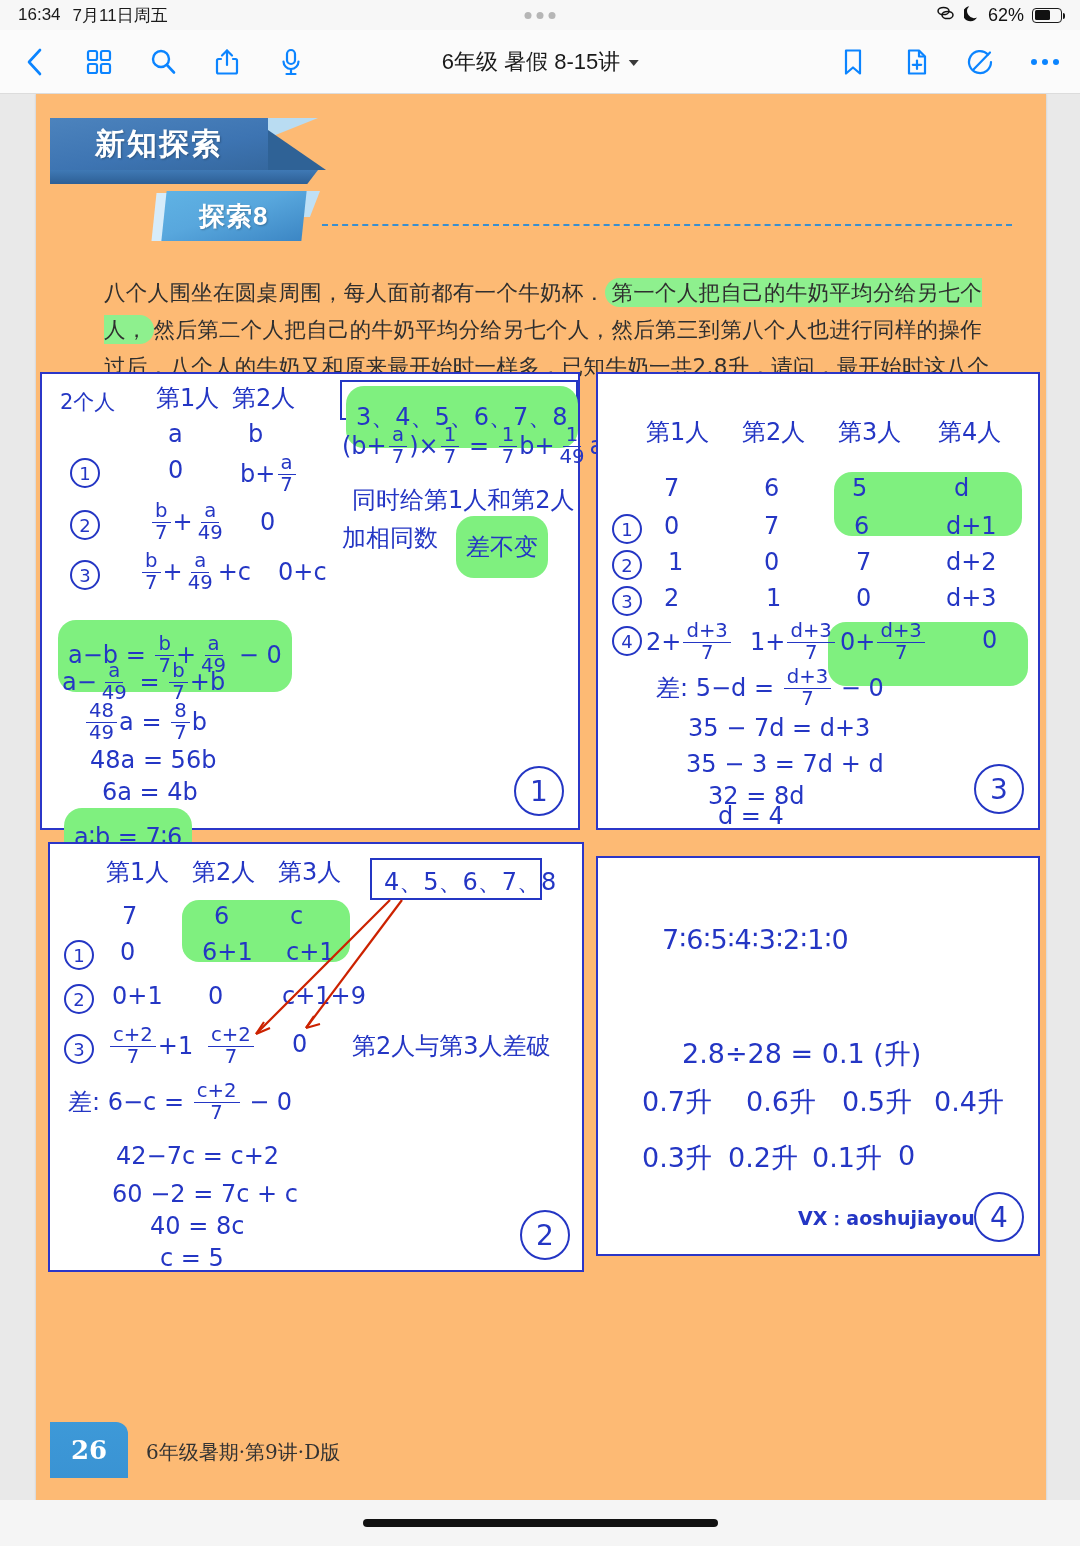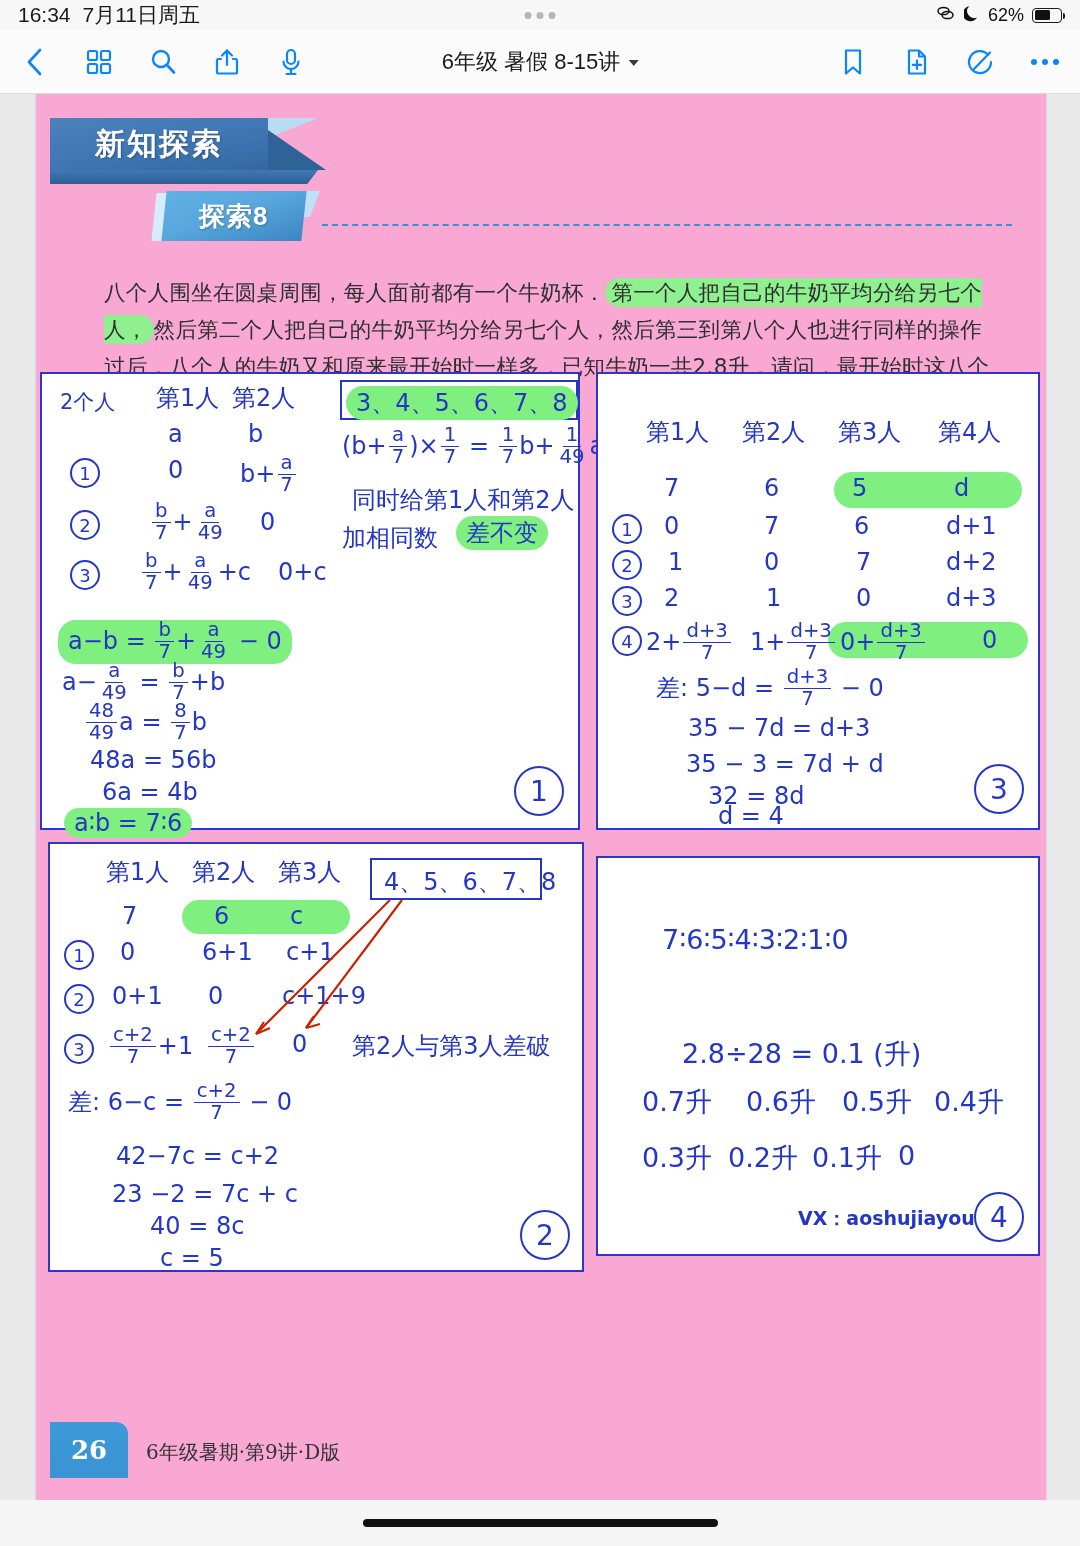--- a/index.html
+++ b/index.html
@@ -22,21 +22,21 @@
     display: flex;
     align-items: center;
     padding: 0 18px;
     position: relative;
     box-sizing: border-box;
   }
   .sb-left {
     display: flex;
     align-items: center;
     gap: 12px;
-    font-size: 21px;
+    font-size: 17px;
     color: #1a1a1a;
     font-weight: 500;
   }
   .sb-dots {
     position: absolute;
     left: 50%;
     transform: translateX(-50%);
     display: flex;
     gap: 5px;
   }
@@ -128,21 +128,21 @@
     bottom: 46px;
     background: #e9e9e9;
     overflow: hidden;
   }
   .page {
     position:absolute;
     left: 36px;
     top: 0;
     width: 1010px;
     height: 1410px;
-    background: #f9a8d4;
+    background: #fdba74;
     box-shadow: 0 0 2px rgba(0,0,0,.18);
     box-sizing:border-box;
   }
 
   
   .banner {
     position:absolute; left: 14px; top: 24px;
     width: 270px; height: 62px;
   }
   .banner .front {
@@ -227,21 +227,21 @@
   .hw {
     position:absolute;
     color:#2436c4;
     font-family: "DejaVu Sans", sans-serif;
     white-space: nowrap;
   }
   .hw-sm { font-size: 21px; }
   .hw-md { font-size: 24px; }
   .hw-lg { font-size: 27px; }
   .hwbox-hl {
-    background:#7ff07f; border-radius: 18px; padding: 1px 10px;
+    background:#7ff07f; border-radius: 18px; padding: 15px 10px;
   }
   .frac {
     display:inline-flex; flex-direction:column; align-items:center;
     vertical-align: middle; line-height: 1.05;
     font-size: .82em;
     margin: 0 2px;
     position: relative;
     top: -1px;
   }
   .frac .num { border-bottom: 1.8px solid #2436c4; padding: 0 3px; }
@@ -612,21 +612,21 @@
         <path d="M206 190 L220 184 M206 190 L214 178" stroke="#cc2200" stroke-width="2.2" fill="none"></path>
         <line x1="352" y1="56" x2="256" y2="184" stroke="#cc2200" stroke-width="2.2"></line>
         <path d="M256 184 L270 180 M256 184 L264 172" stroke="#cc2200" stroke-width="2.2" fill="none"></path>
       </svg>
 
       <div class="hw hw-md" style="left:18px; top:238px;"><span>差:</span> 6−c = <span class="frac">
             <span class="num">c+2</span>
             <span class="den">7</span>
           </span> − 0</div>
       <div class="hw hw-md" style="left:66px; top:298px;">42−7c = c+2</div>
-      <div class="hw hw-md" style="left:62px; top:336px;">23 −2 = 7c + c</div>
+      <div class="hw hw-md" style="left:62px; top:336px;">60 −2 = 7c + c</div>
       <div class="hw hw-md" style="left:100px; top:368px;">40 = 8c</div>
       <div class="hw hw-md" style="left:110px; top:400px;">c = 5</div>
 
       <div class="bignum" style="right:12px; bottom:10px; position:absolute;">2</div>
     </div>
 
     <div class="hbox" style="left:560px; top:762px; width:444px; height:400px;">
       <div class="hw hw-lg" style="left:64px; top:66px;">7∶6∶5∶4∶3∶2∶1∶0</div>
       <div class="hw hw-lg" style="left:84px; top:178px;">2.8÷28 = 0.1 (升)</div>
 

